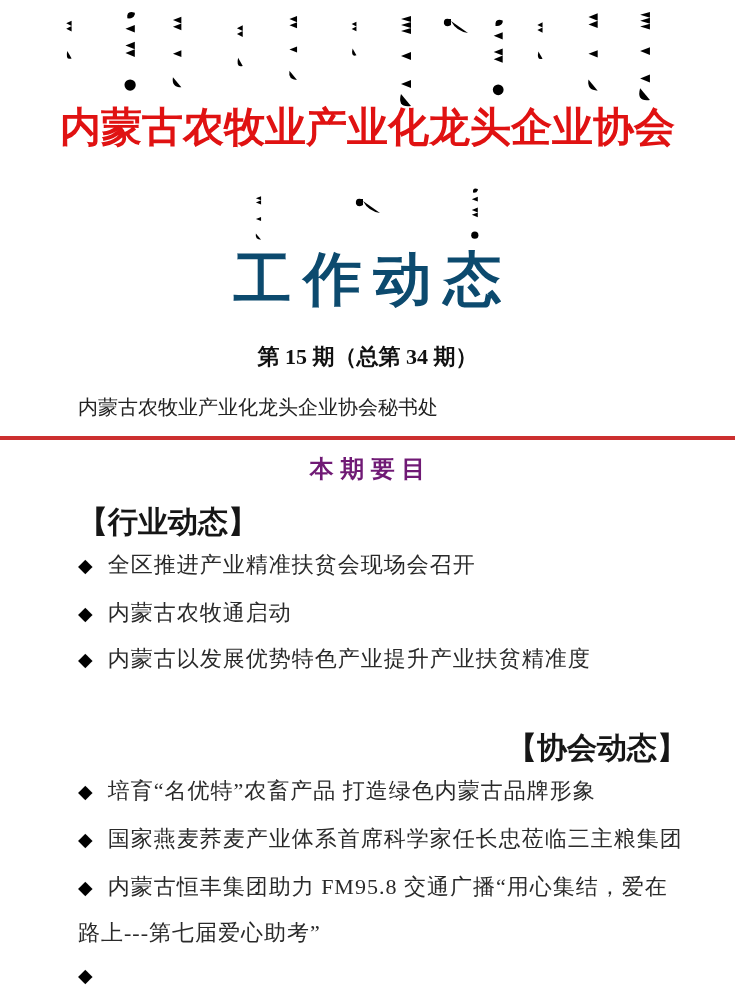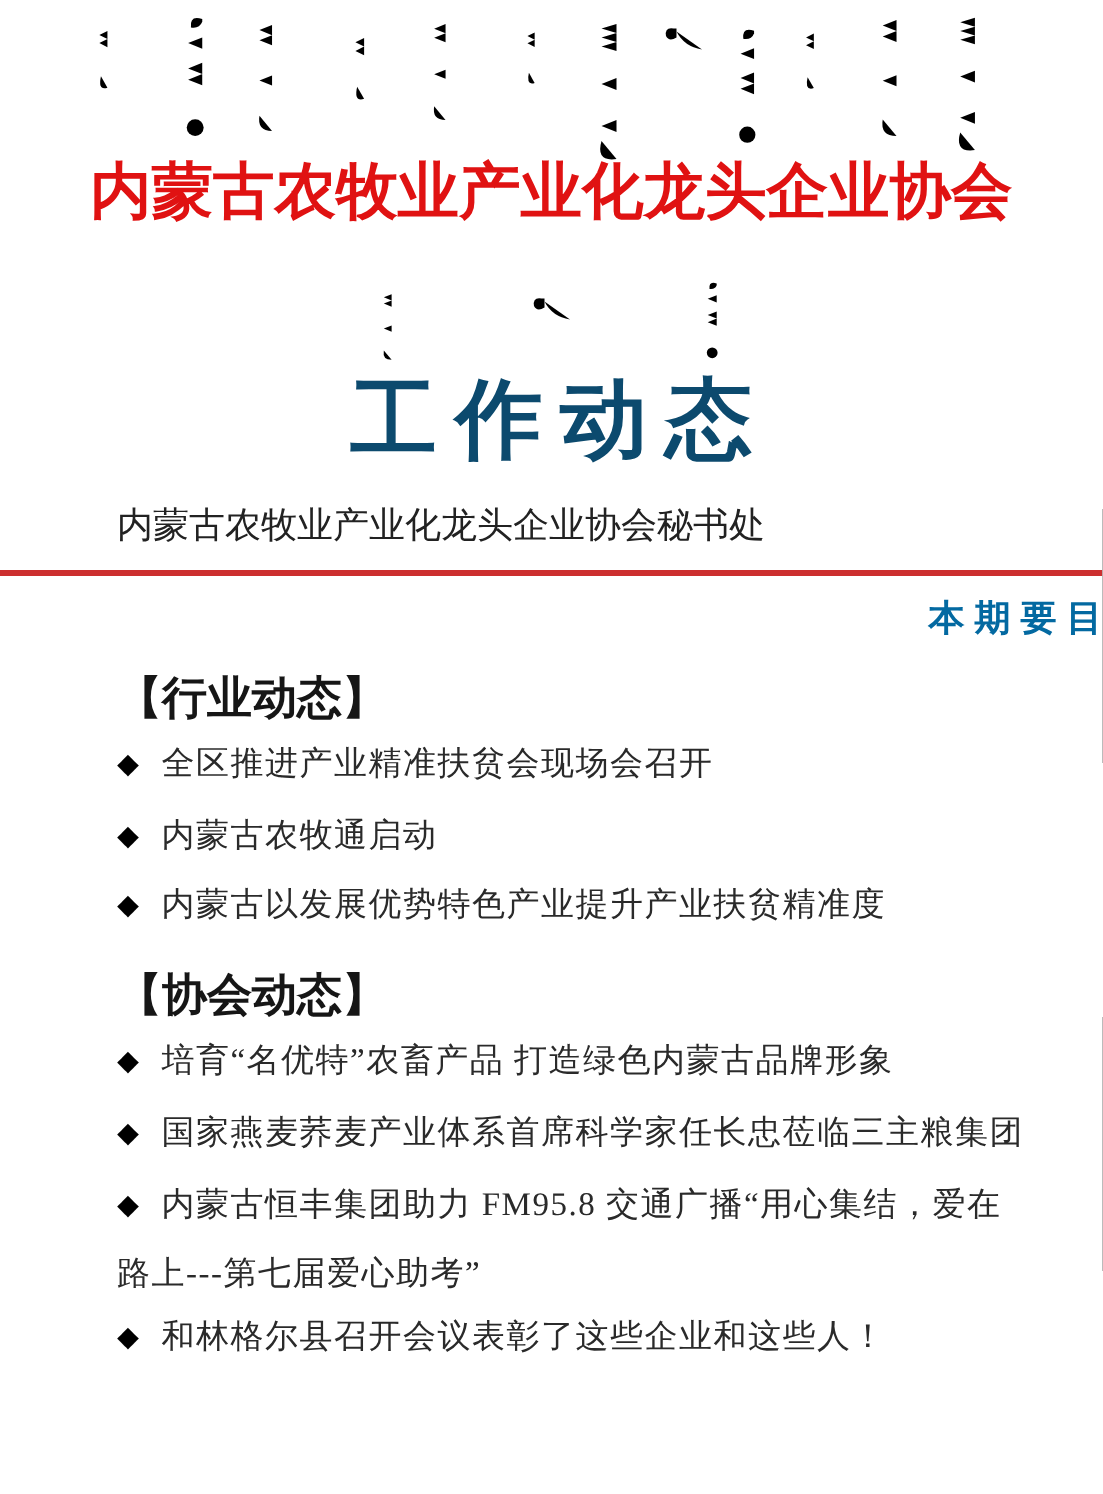--- a/index.html
+++ b/index.html
@@ -46,39 +46,39 @@
     font-size:22px;
     line-height:30px;
     font-weight:bold;
     color:#111;
   }
   .meta-row {
     margin-top:22px;
     padding:0 62px 0 78px;
     display:flex;
     justify-content:space-between;
-    font-size:24px;
+    font-size:20px;
     line-height:26px;
     color:#222;
   }
   .red-rule {
     margin-top:16px;
     height:4px;
     width:100%;
     background:#cc2f2f;
     border:none;
   }
   .toc-title {
     margin-top:14px;
-    text-align:right;
+    text-align:center;
     font-family:"Liberation Sans","DejaVu Sans",sans-serif;
     font-weight:bold;
     font-size:24px;
     line-height:30px;
-    color:#0369a1;
+    color:#701a75;
   }
   .toc { padding:0 48px 0 78px; }
   .section-heading {
     margin-top:22px;
     font-family:"Liberation Sans","DejaVu Sans",sans-serif;
     font-weight:bold;
     font-size:30px;
     line-height:32px;
     color:#161616;
   }
@@ -87,21 +87,21 @@
   .bullet {
     flex:0 0 auto;
     font-size:19px;
     line-height:34px;
     margin-right:14px;
     color:#000;
     font-family:"DejaVu Sans",sans-serif;
   }
   .cont-line { margin-top:12px; }
   .mt10{margin-top:10px;} .mt14{margin-top:14px;} .mt12{margin-top:12px;}
-  .mt42{margin-top:28px;} .mt8{margin-top:8px;}
+  .mt42{margin-top:56px;text-align:right;} .mt8{margin-top:8px;}
 </style>
 </head>
 <body>
 
 <svg class="defs" aria-hidden="true">
   <defs>
     <symbol id="mg-a" viewBox="0 0 26 100">
       <path d="M17 3 V92"></path>
       <path d="M17 8 L7 12 L17 16 L7 20 L17 24"></path>
       <path d="M17 34 H8"></path>
@@ -193,20 +193,21 @@
     <svg class="mw" style="left:352px;top:12px;width:30px;height:24px">
         <use href="#mg-e"></use>
       </svg>
     <svg class="mw" style="left:462px;top:4px;width:28px;height:60px">
         <use href="#mg-b"></use>
       </svg>
   </div>
 
   <h2 class="bulletin-title">工作动态</h2>
 
+  <div class="issue-line">第 15 期（总第 34 期）</div>
 
   <div class="meta-row">
     <span>内蒙古农牧业产业化龙头企业协会秘书处</span>
   </div>
 
   <div class="red-rule"></div>
 
   <div class="toc-title">本 期 要 目</div>
 
   <div class="toc">
@@ -249,18 +250,17 @@
     <div class="toc-item mt14">
       <div class="row1">
         <span class="bullet">◆</span>
         <span>内蒙古恒丰集团助力 FM95.8 交通广播“用心集结，爱在</span>
       </div>
       <div class="cont-line">路上---第七届爱心助考”</div>
     </div>
     <div class="toc-item mt8">
       <div class="row1">
         <span class="bullet">◆</span>
-        <span>和林格尔县召开会议表彰了这些企业和这些人！</span>
       </div>
     </div>
 
   </div>
 </div>
 
 </body></html>

